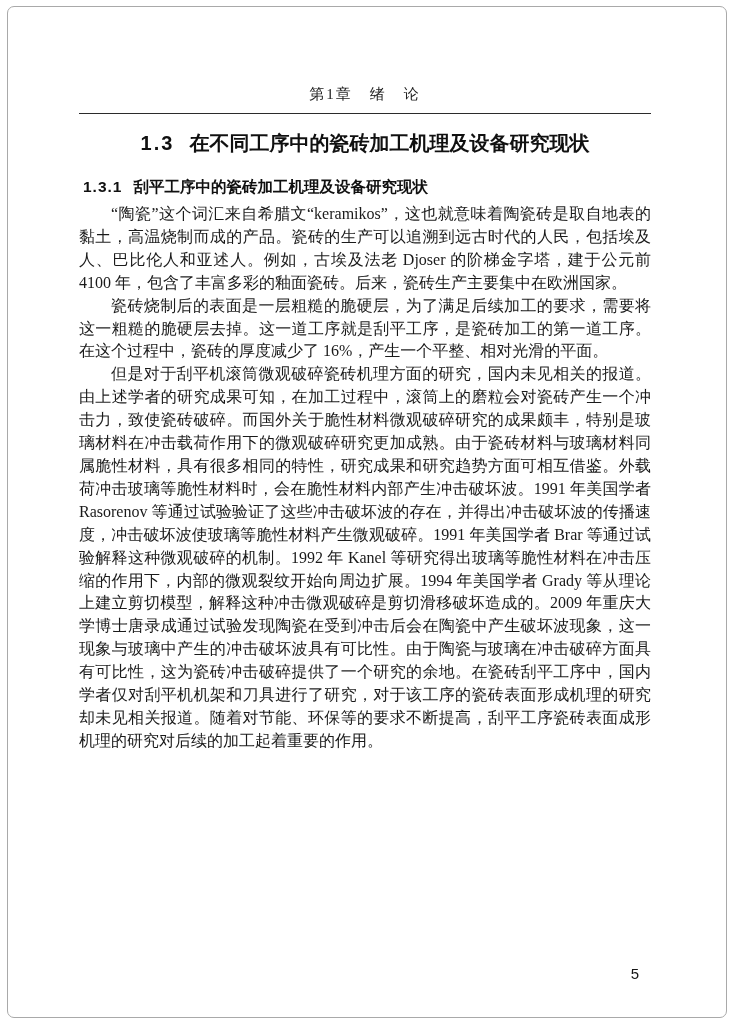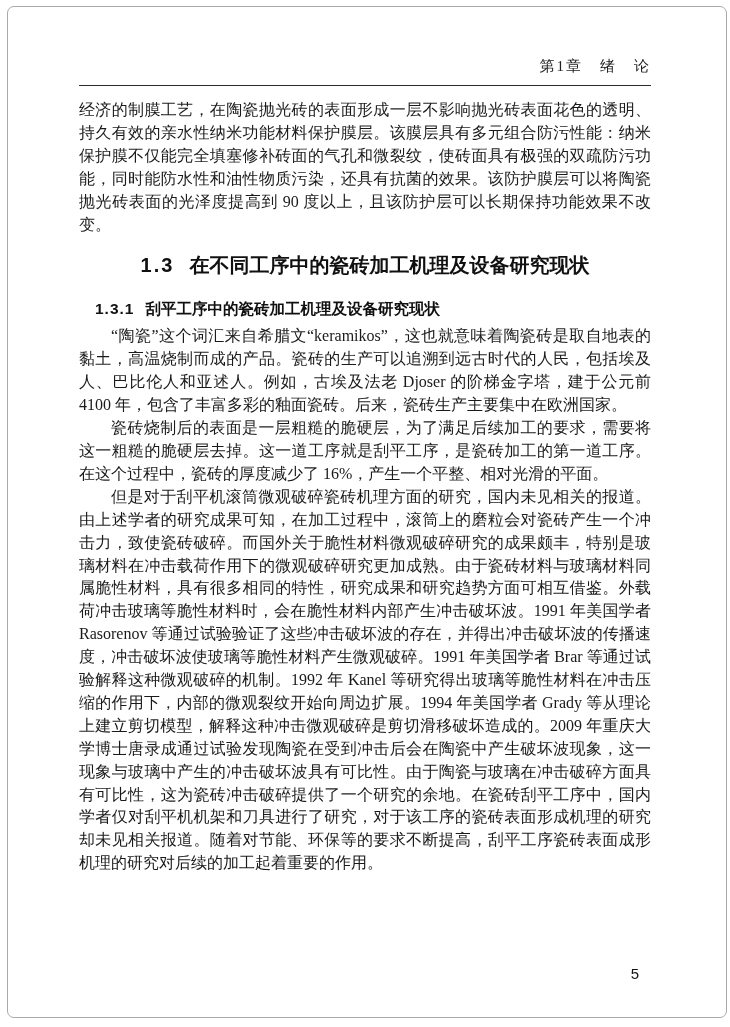--- a/index.html
+++ b/index.html
@@ -26,22 +26,22 @@
     border-radius: 7px;
     pointer-events: none;
   }
   .content {
     position: absolute;
     left: 79px;
     top: 0;
     width: 572px;
   }
   .chapter-header {
-    margin-top: 57px;
-    text-align: right;
+    margin-top: 85px;
+    text-align: center;
     font-size: 15px;
     line-height: 18px;
     letter-spacing: 2px;
     color: #202020;
   }
   .header-rule {
     border: none;
     border-top: 1.4px solid #2b2b2b;
     margin: 10px 0 0 0;
   }
@@ -70,21 +70,21 @@
   }
   h2.section-heading .sec-num {
     margin-right: 15px;
     letter-spacing: 2px;
   }
   h3.subsection-heading {
     font-family: "Liberation Sans", "DejaVu Sans", sans-serif;
     font-size: 15.5px;
     font-weight: 700;
     color: #101010;
-    margin: 0 0 6px 16px;
+    margin: 0 0 6px 4px;
     line-height: 21px;
     text-align: left;
   }
   h3.subsection-heading .sec-num {
     margin-right: 11px;
     letter-spacing: 1px;
   }
   .page-number {
     position: absolute;
     top: 965px;
@@ -101,21 +101,20 @@
   <div class="page-border"></div>
 
   <div class="content">
 
     <div class="chapter-header">第1章　绪　论</div>
 
     <hr class="header-rule">
 
     <div class="body-text">
 
-      <p class="continuation">经济的制膜工艺，在陶瓷抛光砖的表面形成一层不影响抛光砖表面花色的透明、持久有效的亲水性纳米功能材料保护膜层。该膜层具有多元组合防污性能：纳米保护膜不仅能完全填塞修补砖面的气孔和微裂纹，使砖面具有极强的双疏防污功能，同时能防水性和油性物质污染，还具有抗菌的效果。该防护膜层可以将陶瓷抛光砖表面的光泽度提高到 90 度以上，且该防护层可以长期保持功能效果不改变。</p>
 
       <h2 class="section-heading">
         <span class="sec-num">1.3</span><span>在不同工序中的瓷砖加工机理及设备研究现状</span>
       </h2>
 
       <h3 class="subsection-heading">
         <span class="sec-num">1.3.1</span><span>刮平工序中的瓷砖加工机理及设备研究现状</span>
       </h3>
 
       <p>“陶瓷”这个词汇来自希腊文“keramikos”，这也就意味着陶瓷砖是取自地表的黏土，高温烧制而成的产品。瓷砖的生产可以追溯到远古时代的人民，包括埃及人、巴比伦人和亚述人。例如，古埃及法老 Djoser 的阶梯金字塔，建于公元前 4100 年，包含了丰富多彩的釉面瓷砖。后来，瓷砖生产主要集中在欧洲国家。</p>

